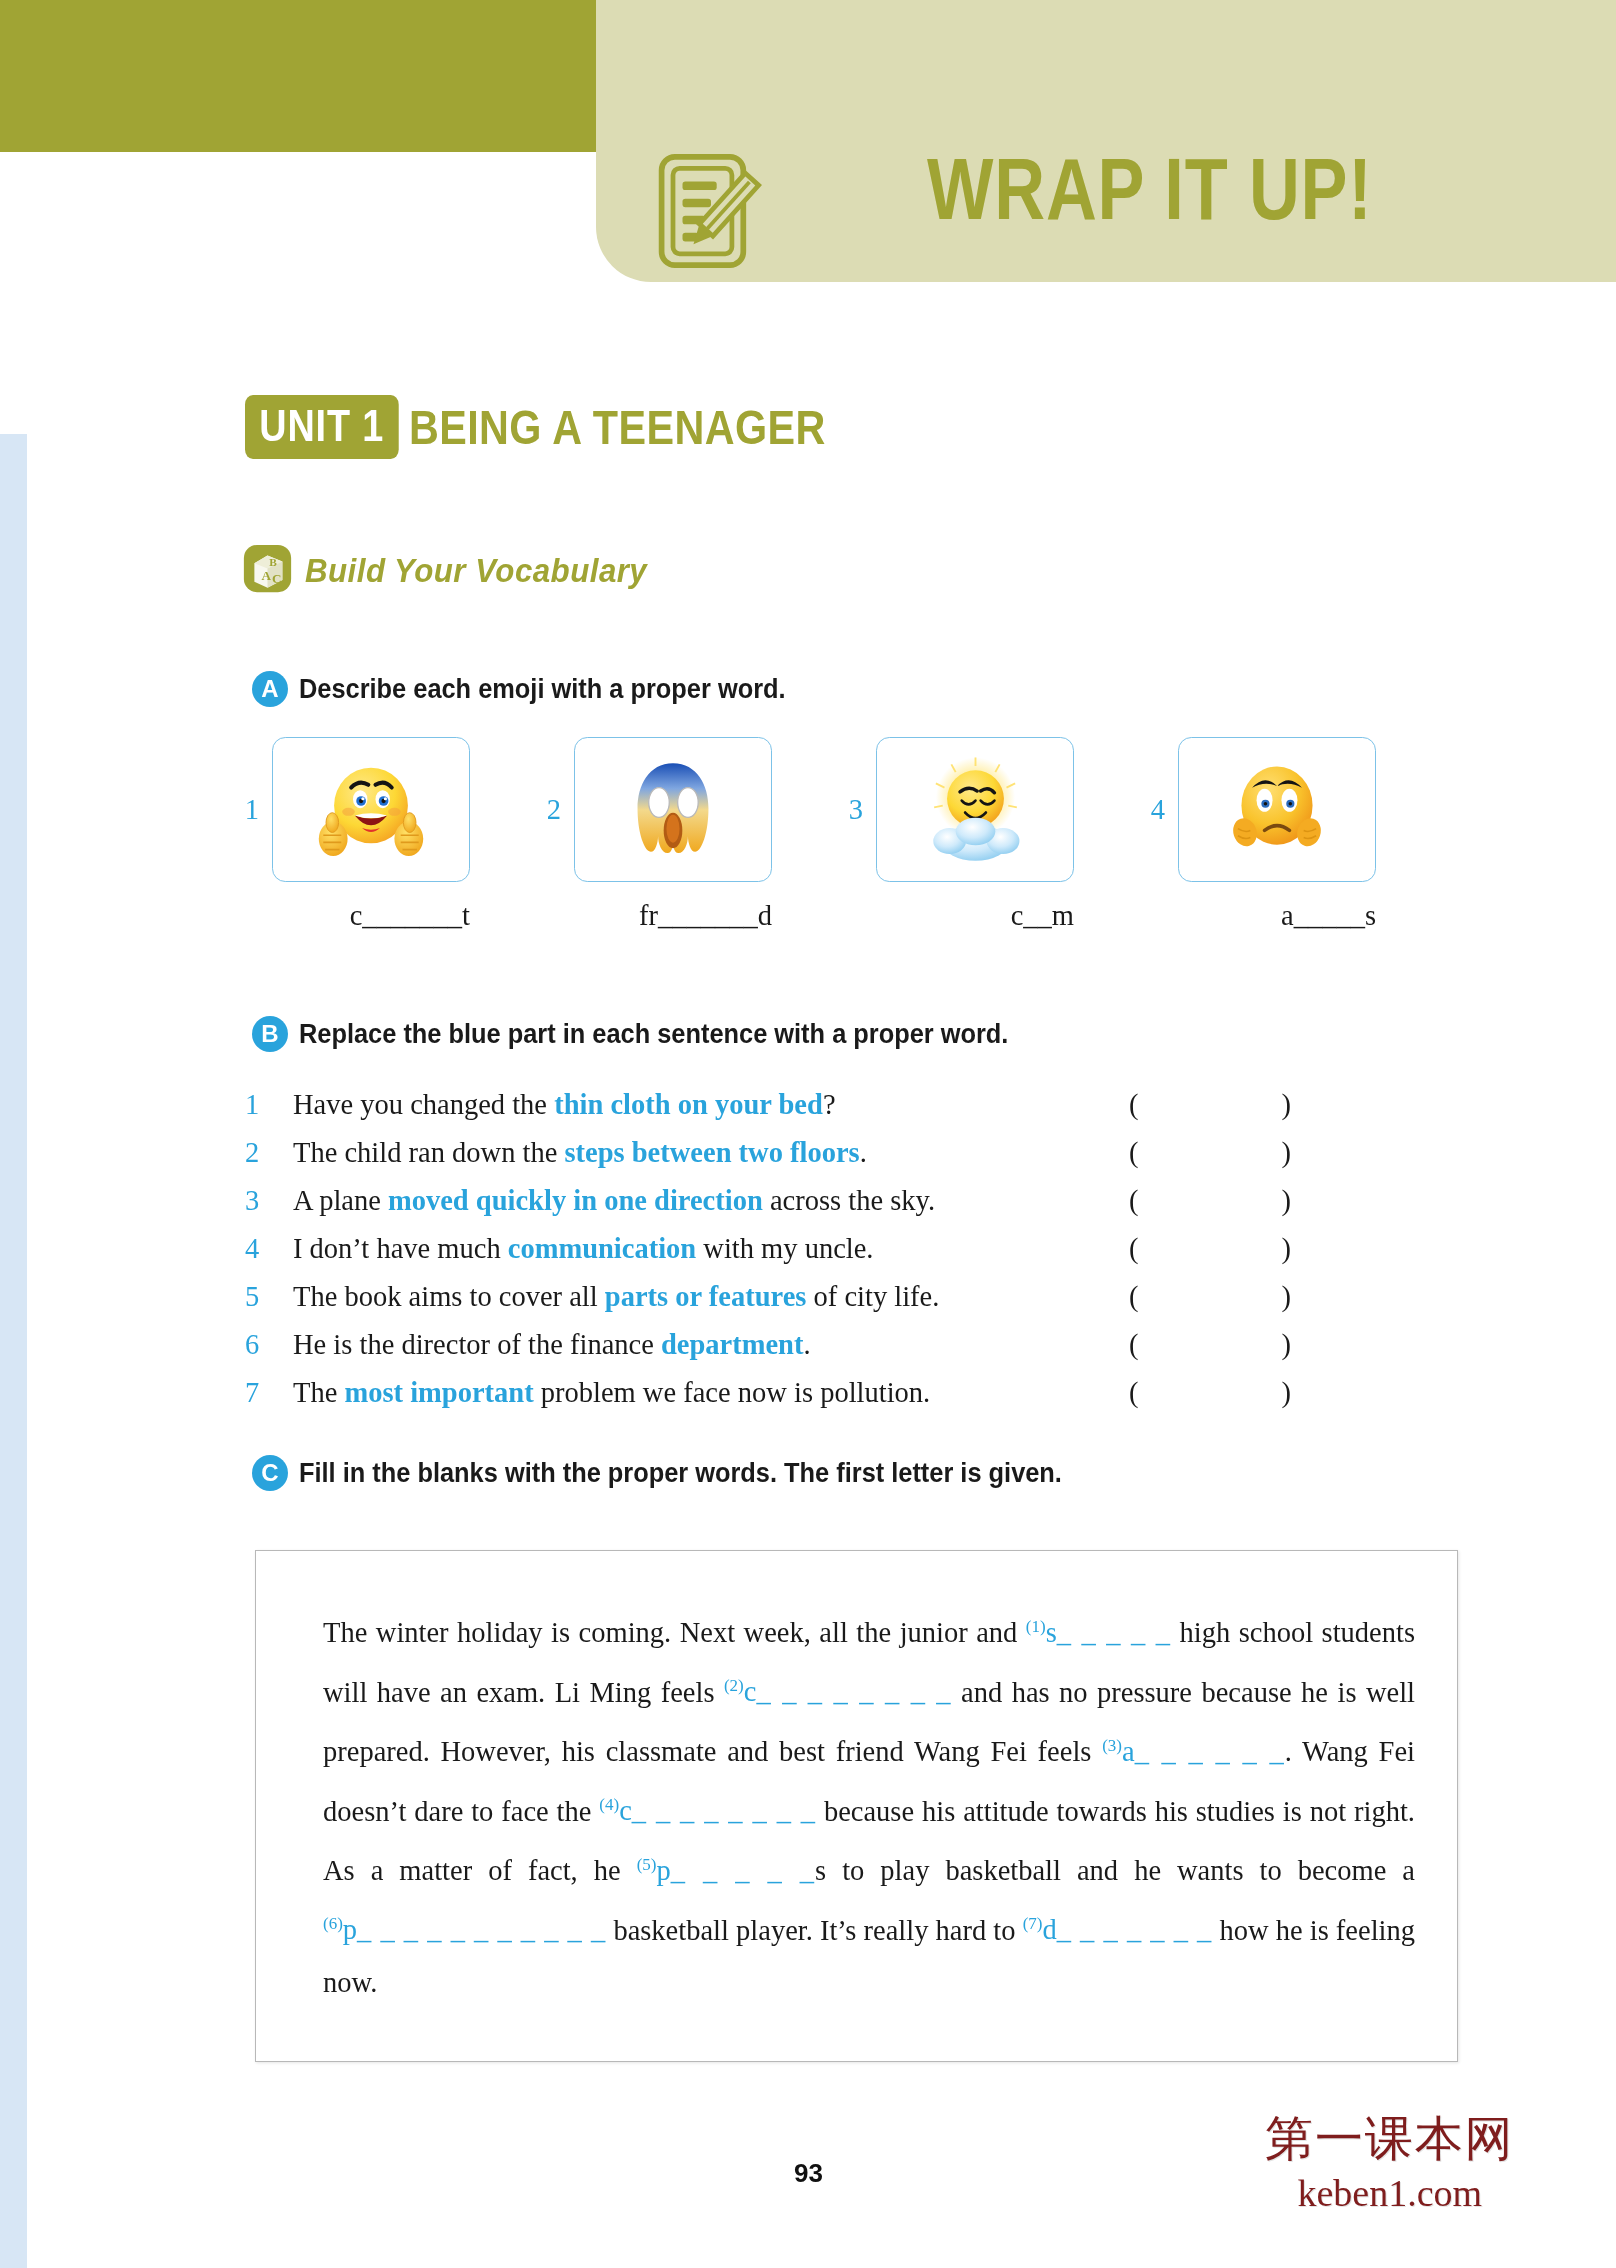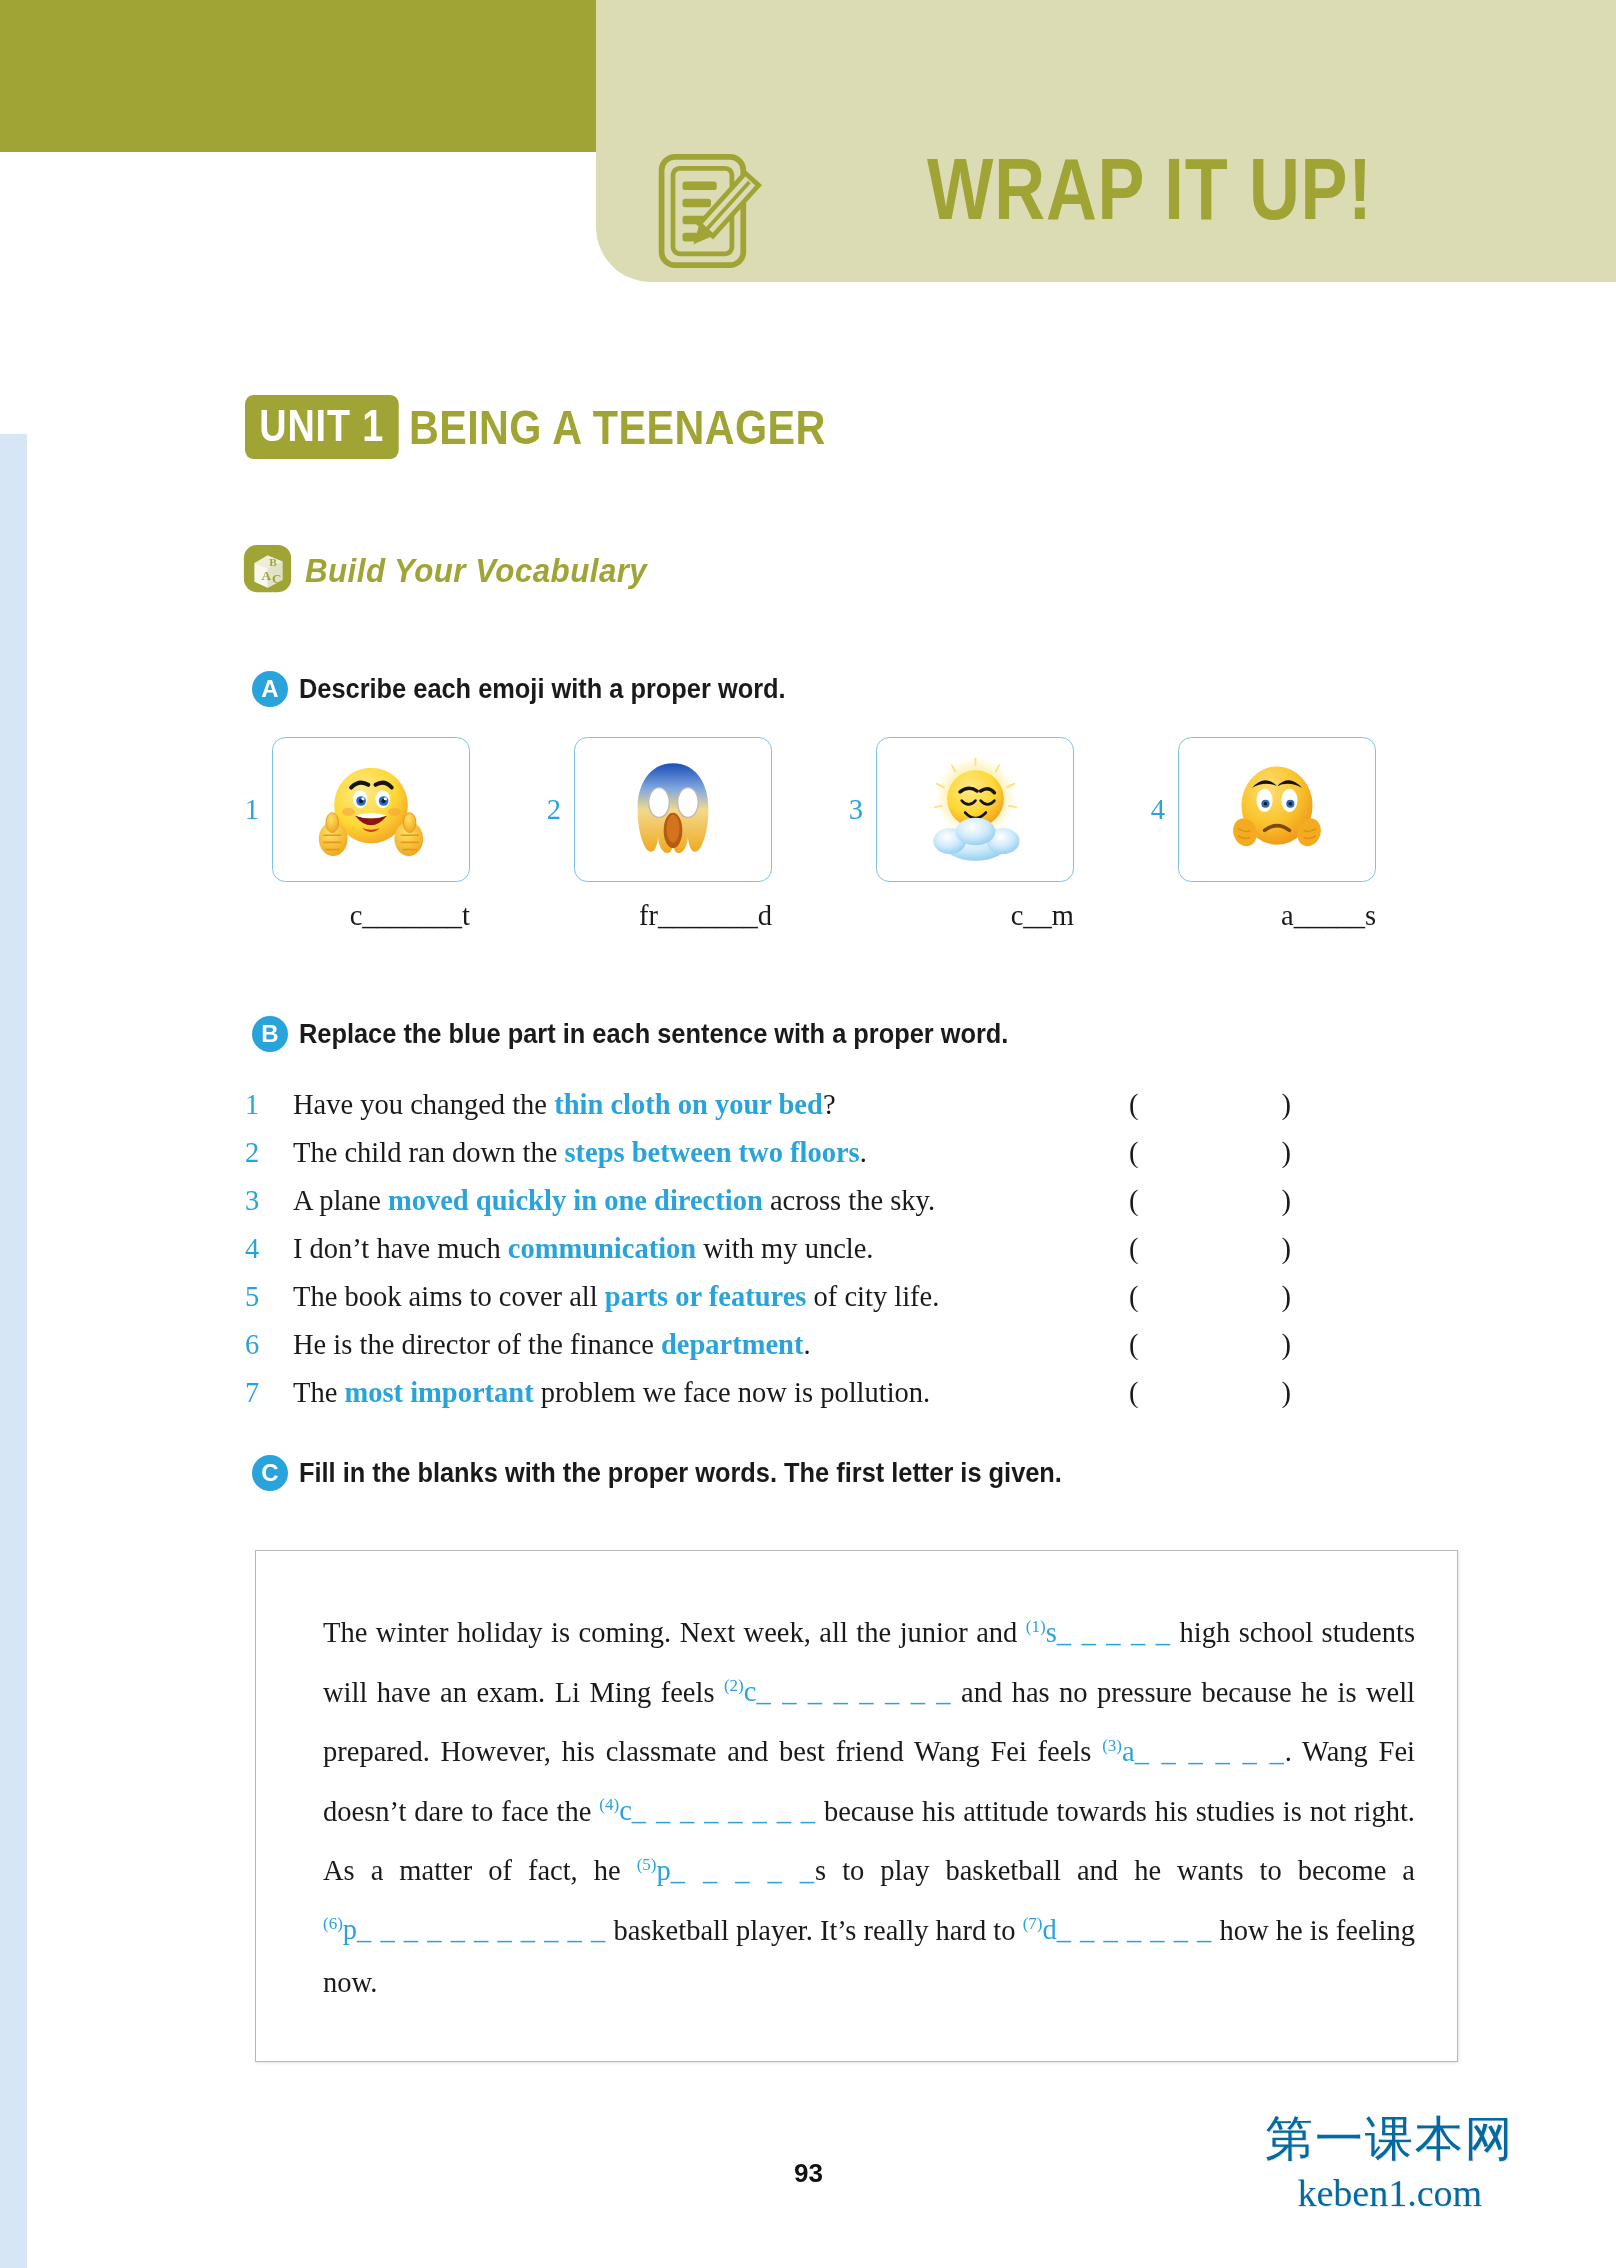--- a/index.html
+++ b/index.html
@@ -208,21 +208,21 @@
 
   
   .page-no {
     position: absolute; left: 0; top: 2133px;
     width: 1617px; text-align: center;
     font-size: 26px; font-weight: bold; color: #111111; margin-top: 25px;
   }
   .watermark {
     position: absolute; left: 1265px; top: 2113px;
     text-align: center;
-    color: #0369a1;
+    color: #7f1d1d;
     user-select: none;
   }
   .wm-cn {
     font-family: "DejaVu Sans", sans-serif;
     font-size: 48px;
     letter-spacing: 1.9px;
     line-height: 1.05;
     text-shadow: 1px 1px 0 #e3e3e3;
   }
   .wm-en {

